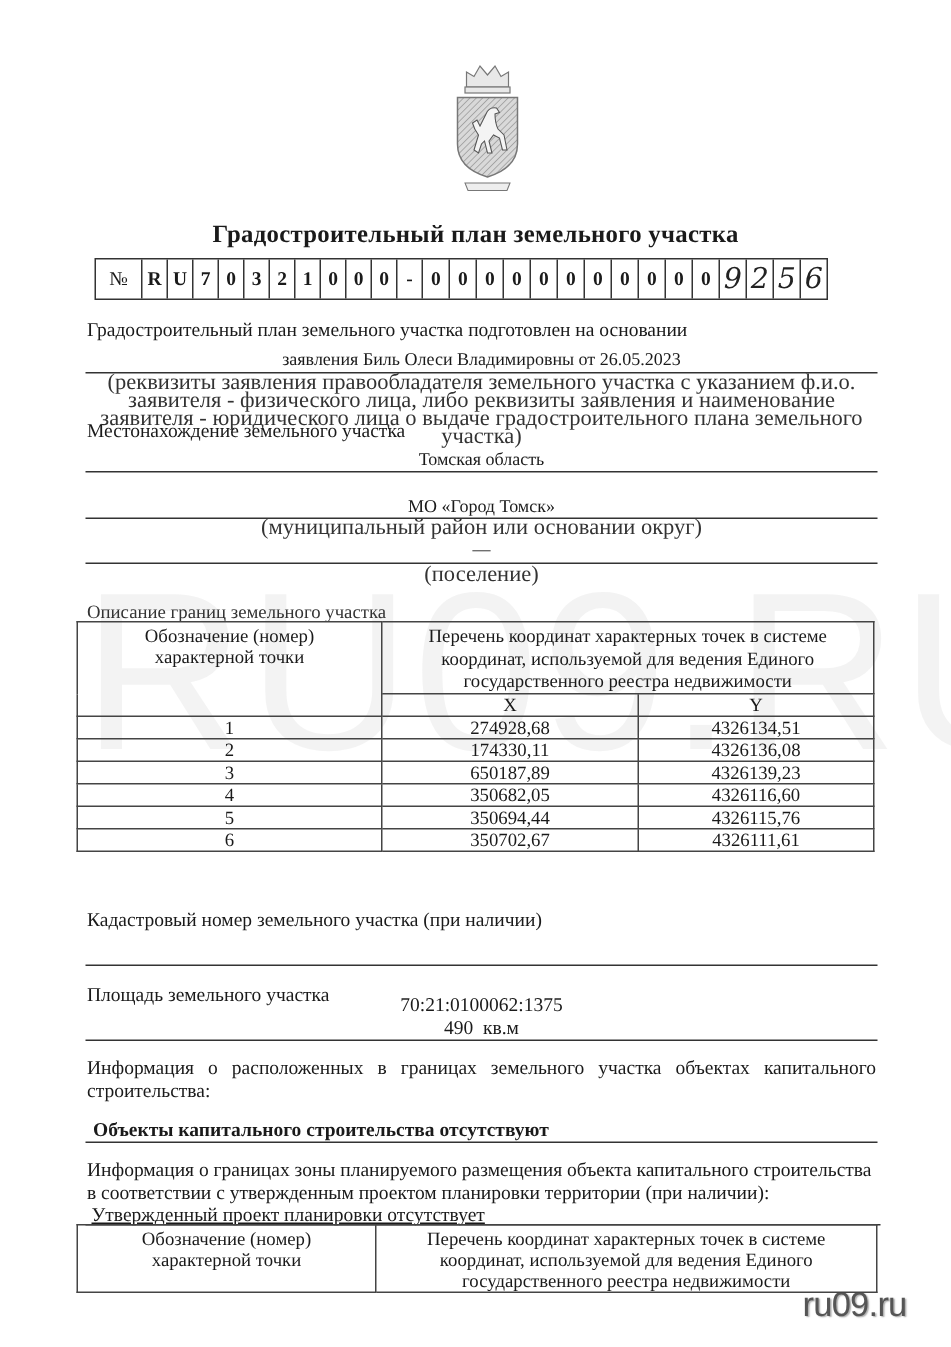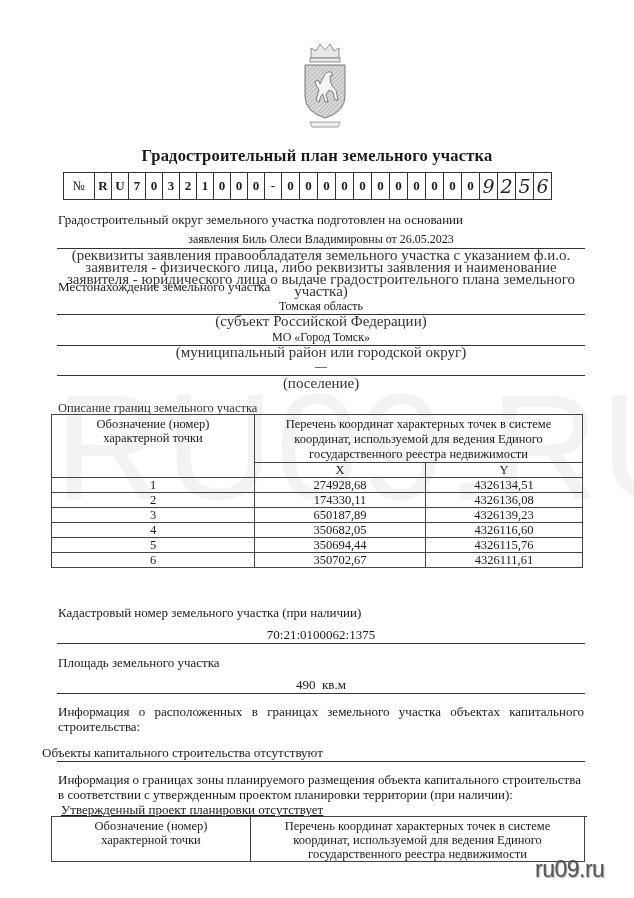--- a/index.html
+++ b/index.html
@@ -92,32 +92,31 @@
     <div class="cell" style="width:18px">0</div>
     <div class="cell" style="width:18px">0</div>
     <div class="cell" style="width:18px">0</div>
     <div class="cell" style="width:18px">0</div>
     <div class="cell hand" style="width:18px">9</div>
     <div class="cell hand" style="width:18px">2</div>
     <div class="cell hand" style="width:18px">5</div>
     <div class="cell hand" style="width:18px">6</div>
   </div>
 
-  <div class="txt" style="left:58px;top:212px;">Градостроительный округ земельного участка подготовлен на основании</div>
+  <div class="txt" style="left:58px;top:212px;">Градостроительный план земельного участка подготовлен на основании</div>
   <div class="txt center val" style="left:57px;top:232px;width:528px;">заявления Биль Олеси Владимировны от 26.05.2023</div>
   <div class="line" style="top:248px;"></div>
   <div class="txt center small" style="left:57px;top:249px;width:528px;">(реквизиты заявления правообладателя земельного участка с указанием ф.и.о. заявителя - физического лица, либо реквизиты заявления и наименование заявителя - юридического лица о выдаче градостроительного плана земельного участка)</div>
 
   <div class="txt" style="left:58px;top:279px;text-align:center;">Местонахождение земельного участка</div>
   <div class="txt center val" style="left:57px;top:299px;width:528px;">Томская область</div>
   <div class="line" style="top:314px;"></div>
-  <div class="txt center small" style="left:57px;top:315px;width:528px;">(субъект Российской Федерации)</div>
   <div class="txt center val" style="left:57px;top:330px;width:528px;">МО «Город Томск»</div>
   <div class="line" style="top:345px;"></div>
-  <div class="txt center small" style="left:57px;top:346px;width:528px;">(муниципальный район или городской округ)</div>
+  <div class="txt center small" style="left:57px;top:346px;width:528px;">(муниципальный район или основании округ)</div>
   <div class="txt center val" style="left:57px;top:359px;width:528px;">—</div>
   <div class="line" style="top:375px;"></div>
   <div class="txt center small" style="left:57px;top:377px;width:528px;text-align:center;">(поселение)</div>
 
   <div class="txt" style="left:58px;top:401px;font-size:12.5px;color:#333;">Описание границ земельного участка</div>
   <table class="coords" style="left:51px;top:414px;width:532px;">
     <tbody>
         <tr style="height:46px;">
       <td rowspan="2" style="width:174px;vertical-align:top;padding:2px 14px 0;">Обозначение (номер) характерной точки</td>
       <td colspan="2" style="padding:2px 4px 0;line-height:15px;">Перечень координат характерных точек в системе координат, используемой для ведения Единого государственного реестра недвижимости</td>
@@ -153,29 +152,29 @@
     </tr>
     <tr style="height:15px;">
       <td>6</td>
       <td>350702,67</td>
       <td>4326111,61</td>
     </tr>
   </tbody>
     </table>
 
   <div class="txt" style="left:58px;top:605px;">Кадастровый номер земельного участка (при наличии)</div>
-  <div class="txt center" style="left:57px;top:627px;width:528px;text-align:center;">70:21:0100062:1375</div>
+  <div class="txt center" style="left:57px;top:662px;width:528px;text-align:center;">70:21:0100062:1375</div>
   <div class="line" style="top:643px;"></div>
 
   <div class="txt" style="left:58px;top:655px;">Площадь земельного участка</div>
   <div class="txt center" style="left:57px;top:677px;width:528px;white-space:pre;">490  кв.м</div>
   <div class="line" style="top:693px;"></div>
 
   <div class="txt just" style="left:58px;top:704px;width:526px;line-height:15px;">Информация о расположенных в границах земельного участка объектах капитального строительства:</div>
-  <div class="txt" style="left:42px;top:745px;">Объекты капитального строительства отсутствуют</div>
+  <div class="txt" style="left:62px;top:745px;font-weight:bold;">Объекты капитального строительства отсутствуют</div>
   <div class="line" style="top:761px;"></div>
 
   <div class="txt" style="left:58px;top:772px;width:528px;white-space:normal;line-height:15px;">Информация о границах зоны планируемого размещения объекта капитального строительства в соответствии с утвержденным проектом планировки территории (при наличии):</div>
   <div class="txt" style="left:61px;top:802px;text-decoration:underline;">Утвержденный проект планировки отсутствует</div>
   <div class="line" style="top:816px;left:57px;width:530px;"></div>
   <table class="coords" style="left:51px;top:816px;width:534px;">
     <tbody>
         <tr style="height:44px;">
       <td style="width:170px;vertical-align:top;padding:2px 14px 0;">Обозначение (номер) характерной точки</td>
       <td style="padding:2px 4px 0;line-height:14px;">Перечень координат характерных точек в системе координат, используемой для ведения Единого государственного реестра недвижимости</td>

